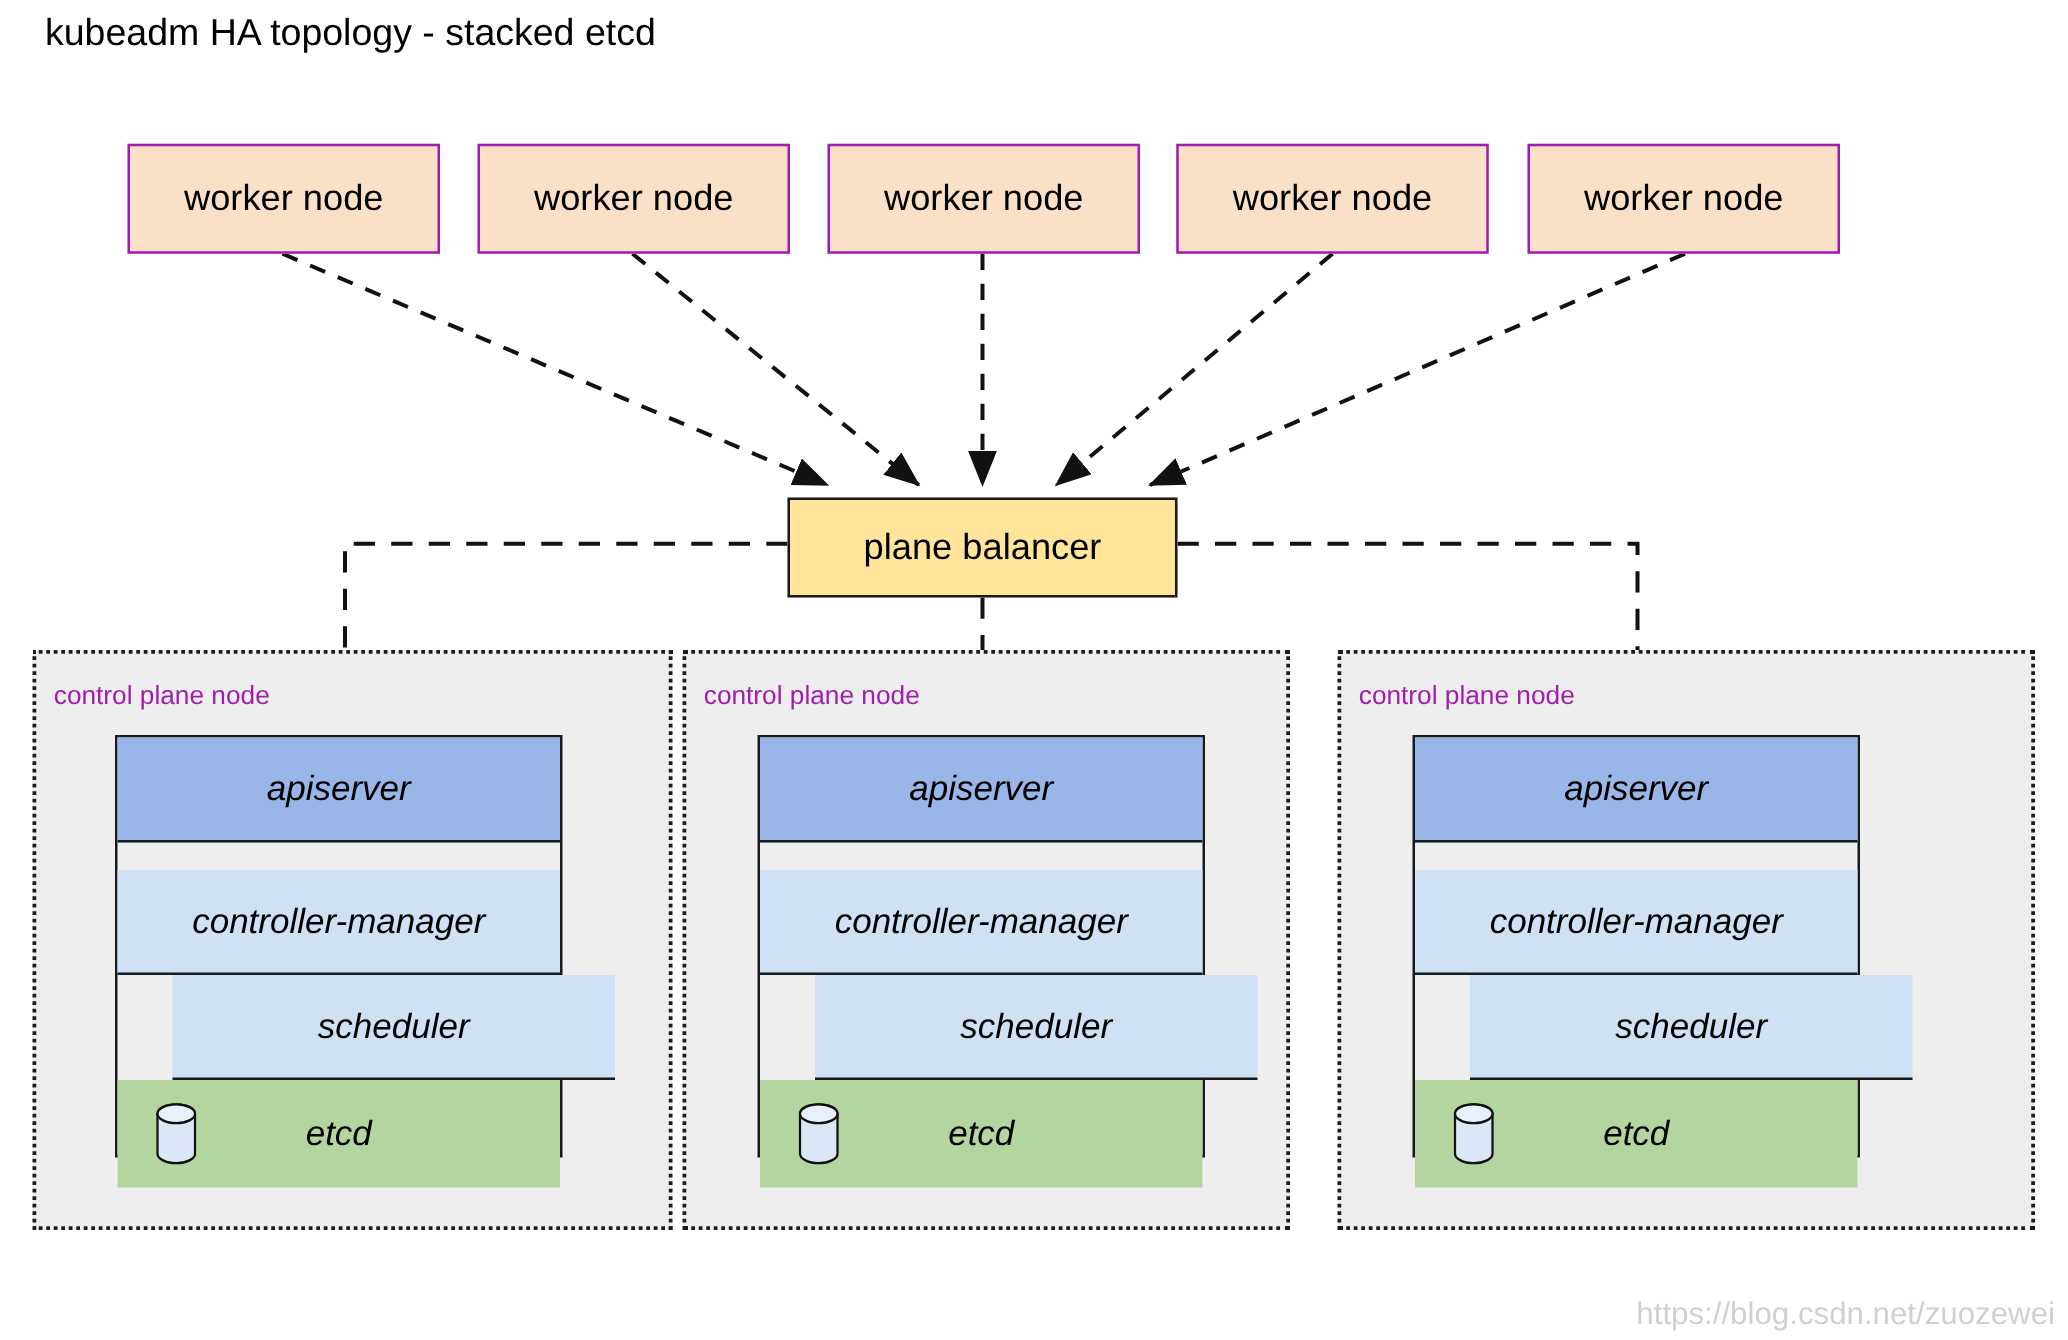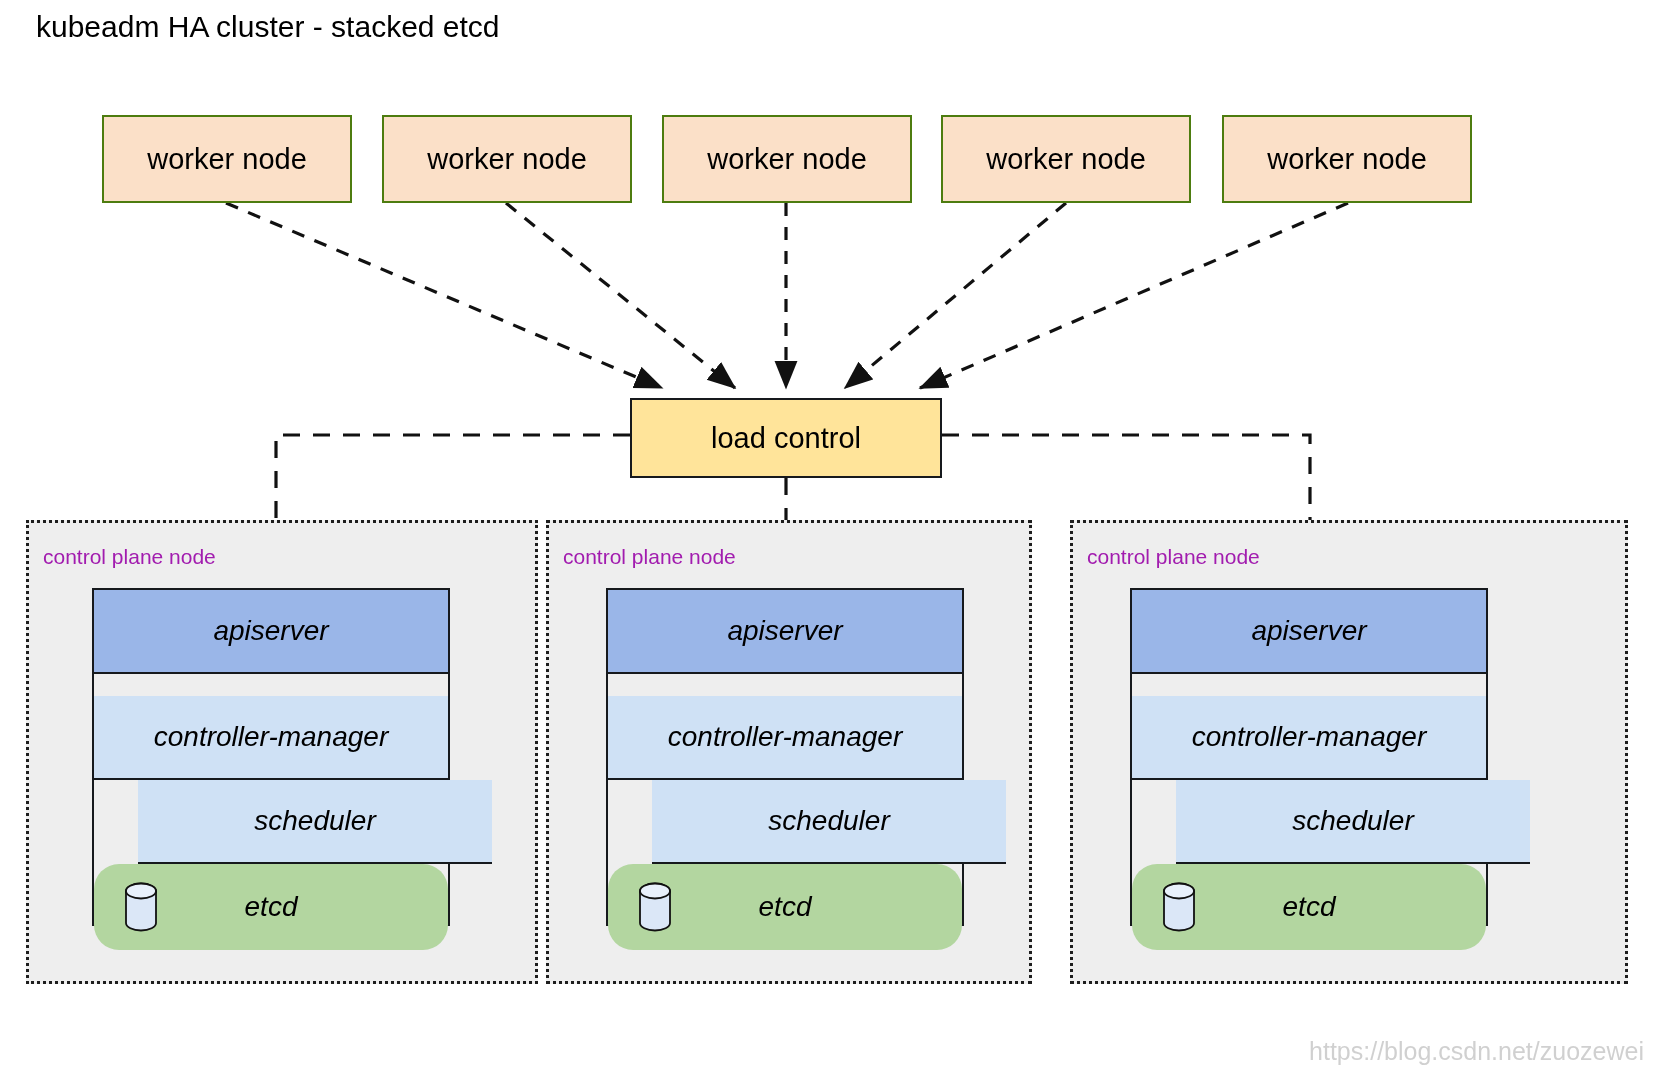--- a/index.html
+++ b/index.html
@@ -31,21 +31,21 @@
     left: 36px; top: 8px;
     font-size: 30px;
     line-height: 38px;
     white-space: nowrap;
     color: #000;
   }
 
   
   .box {
     position: absolute;
-    border: 2px solid #4d7c0f;
+    border: 2px solid #a21caf;
     display: flex;
     align-items: center;
     justify-content: center;
     text-align: center;
   }
 
   .worker-node {
     background: #fbe0c8;
     font-size: 29px;
   }
@@ -82,21 +82,21 @@
     display: flex;
     align-items: center;
     justify-content: center;
     font-size: 28px;
     width: 100%;
   }
   .stack-row:last-child { border-bottom: none; }
   .row-apiserver  { background: #9ab6e8; height: 84px; }
   .row-cm         { background: #cfe1f5; height: 84px; margin-top: 22px; }
   .row-sched      { background: #cfe1f5; height: 84px; margin-left: 44px; }
-  .row-etcd       { background: #b3d6a0; height: 86px; border-radius: 25px; }
+  .row-etcd       { background: #b3d6a0; height: 86px; }
 
   
   .db-icon {
     position: absolute;
     left: 30px; top: 50%;
     transform: translateY(-50%);
     width: 34px; height: 50px;
   }
 
   
@@ -120,21 +120,21 @@
     font-size: 25px;
     color: rgba(150,150,150,0.45);
     white-space: nowrap;
   }
 </style>
 </head>
 <body>
 
 <div id="stage">
 
-  <div class="title">kubeadm HA cluster - stacked etcd</div>
+  <div class="title">kubeadm HA topology - stacked etcd</div>
 
   <svg id="svg-layer" viewBox="0 0 1654 1072" xmlns="http://www.w3.org/2000/svg">
     <defs>
       <marker id="arrowFill" markerWidth="10" markerHeight="10" refX="8.5" refY="3.6" orient="auto" markerUnits="strokeWidth">
         <path d="M0,0 L9,3.6 L0,7.2 z" fill="#111"></path>
       </marker>
     </defs>
 
     <g stroke="#111" stroke-width="3.2" fill="none" stroke-dasharray="13,11" marker-end="url(#arrowFill)">
       <path d="M 226 203 L 662 388"></path>
@@ -170,21 +170,21 @@
     <span>worker node</span>
   </div>
   <div class="box worker-node" style="left:941px; top:115px; width:250px; height:88px;">
     <span>worker node</span>
   </div>
   <div class="box worker-node" style="left:1222px; top:115px; width:250px; height:88px;">
     <span>worker node</span>
   </div>
 
   <div class="box load-balancer" style="left:630px; top:398px; width:312px; height:80px;">
-    <span>load control</span>
+    <span>plane balancer</span>
   </div>
 
   <div class="cp-node" style="left:26px; top:520px; width:512px; height:464px;">
     <span class="cp-node-label">control plane node</span>
   </div>
 
   <div class="cp-node" style="left:546px; top:520px; width:486px; height:464px;">
     <span class="cp-node-label">control plane node</span>
   </div>
 

